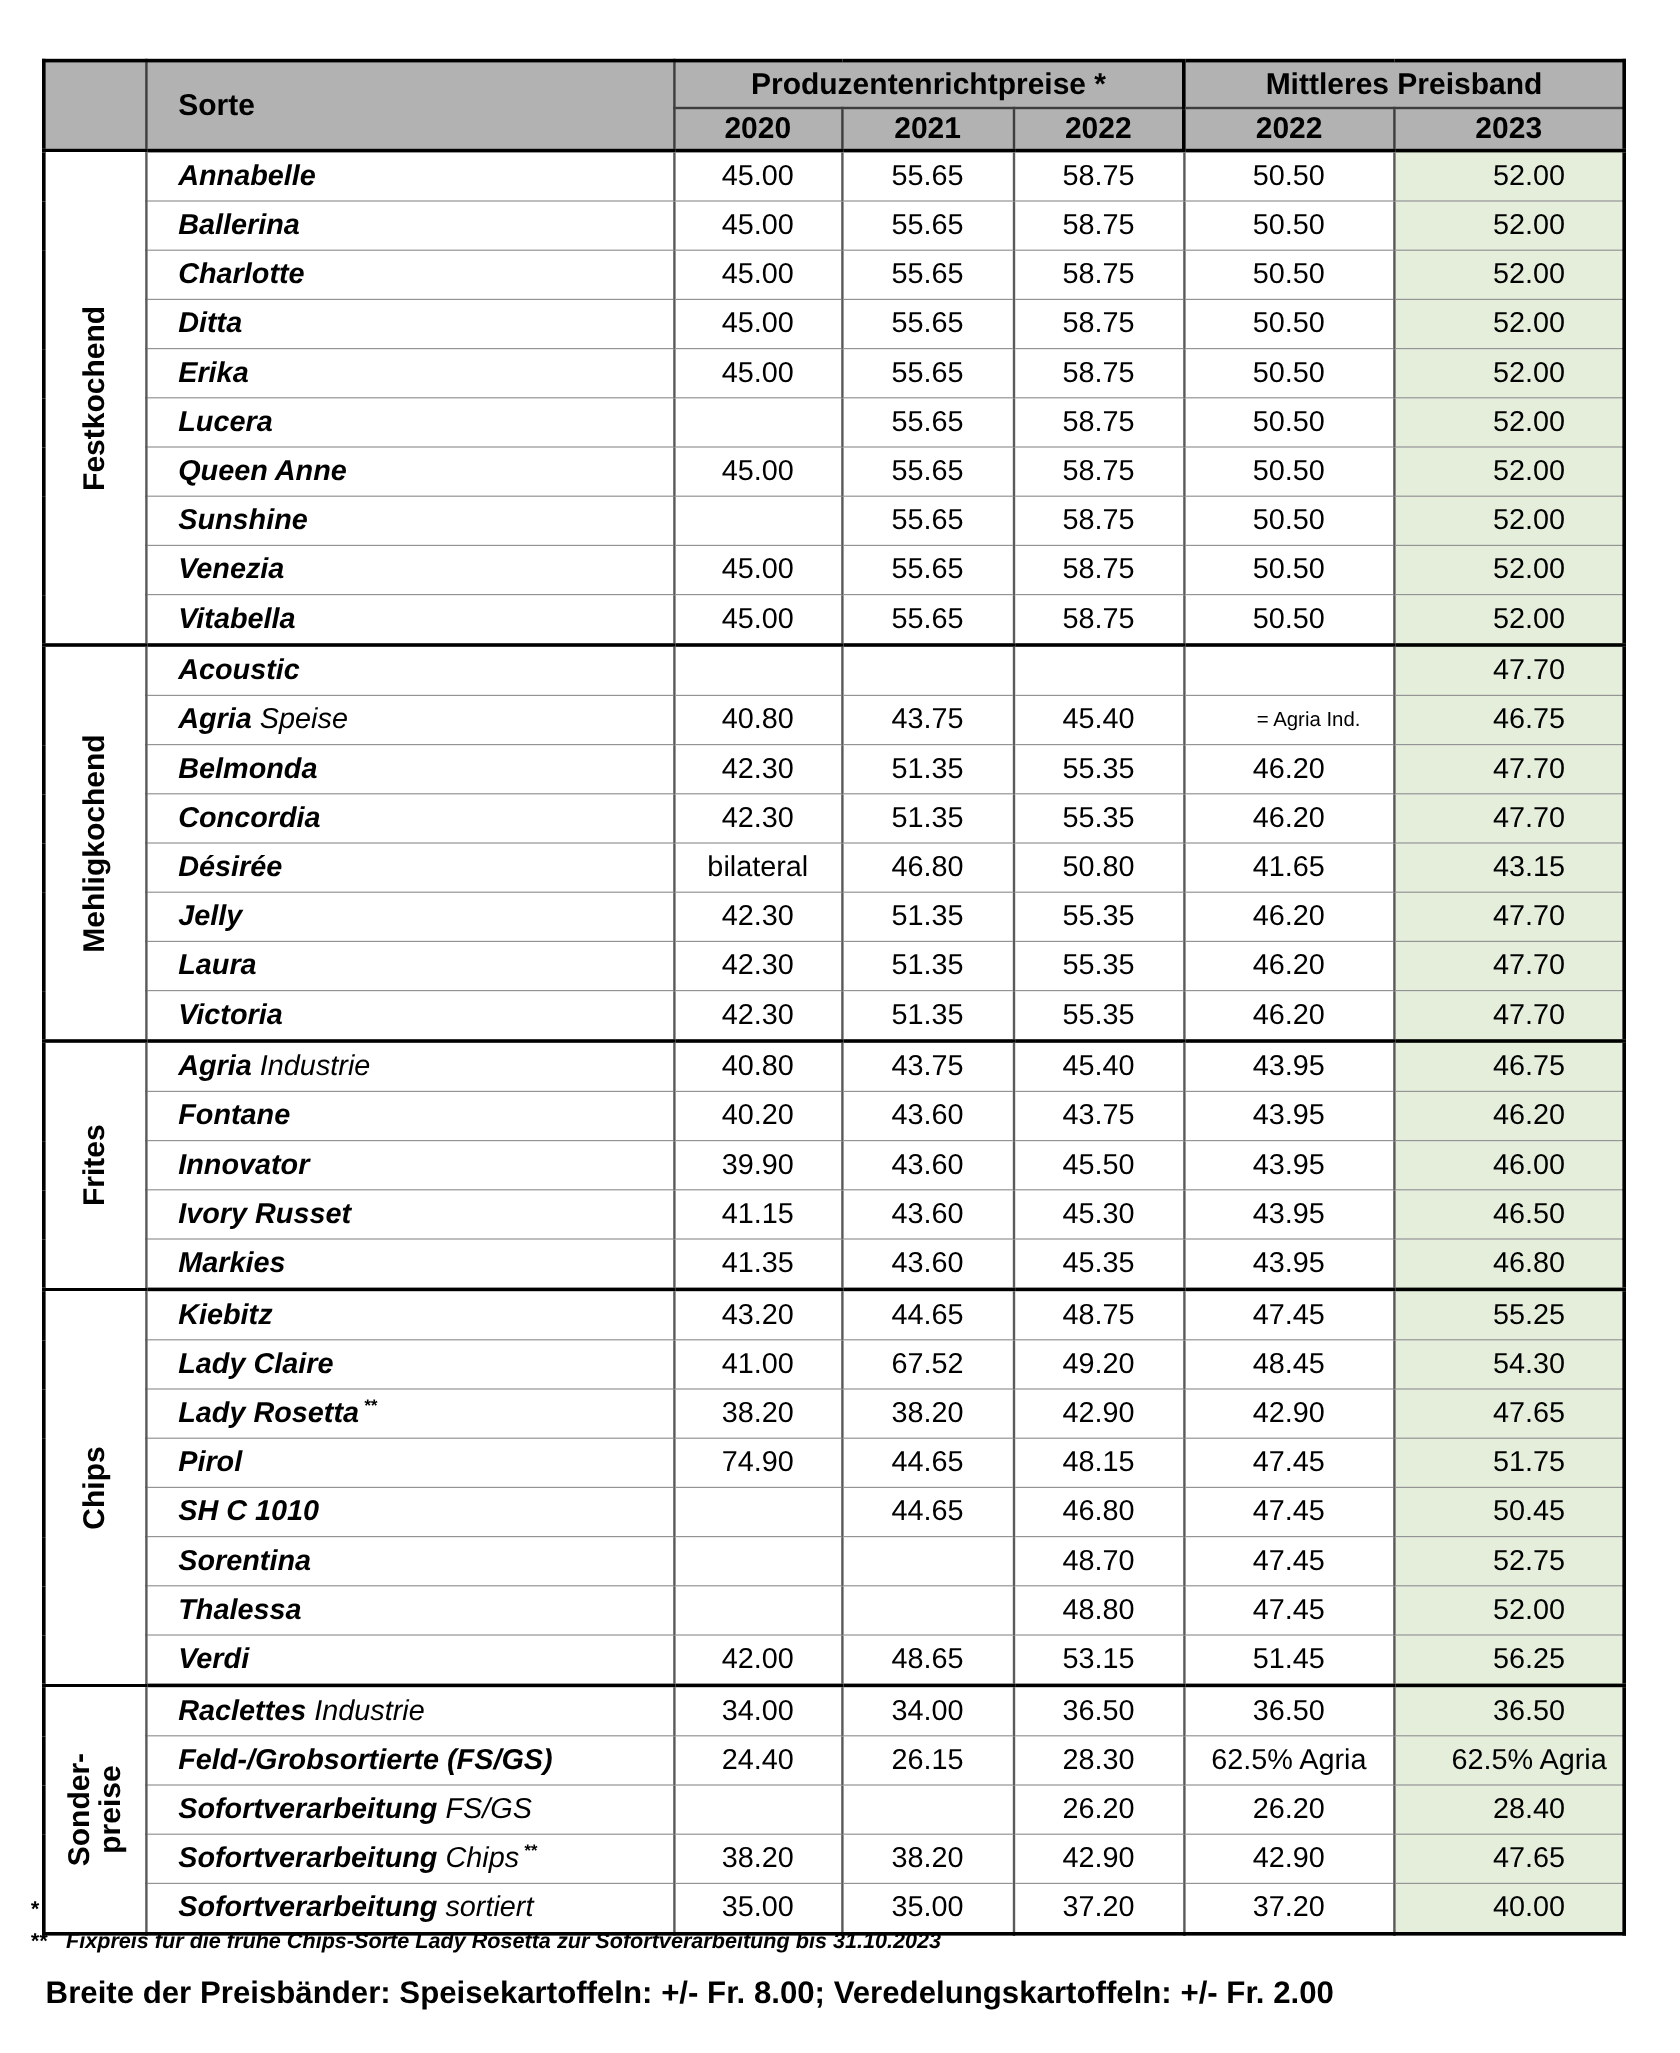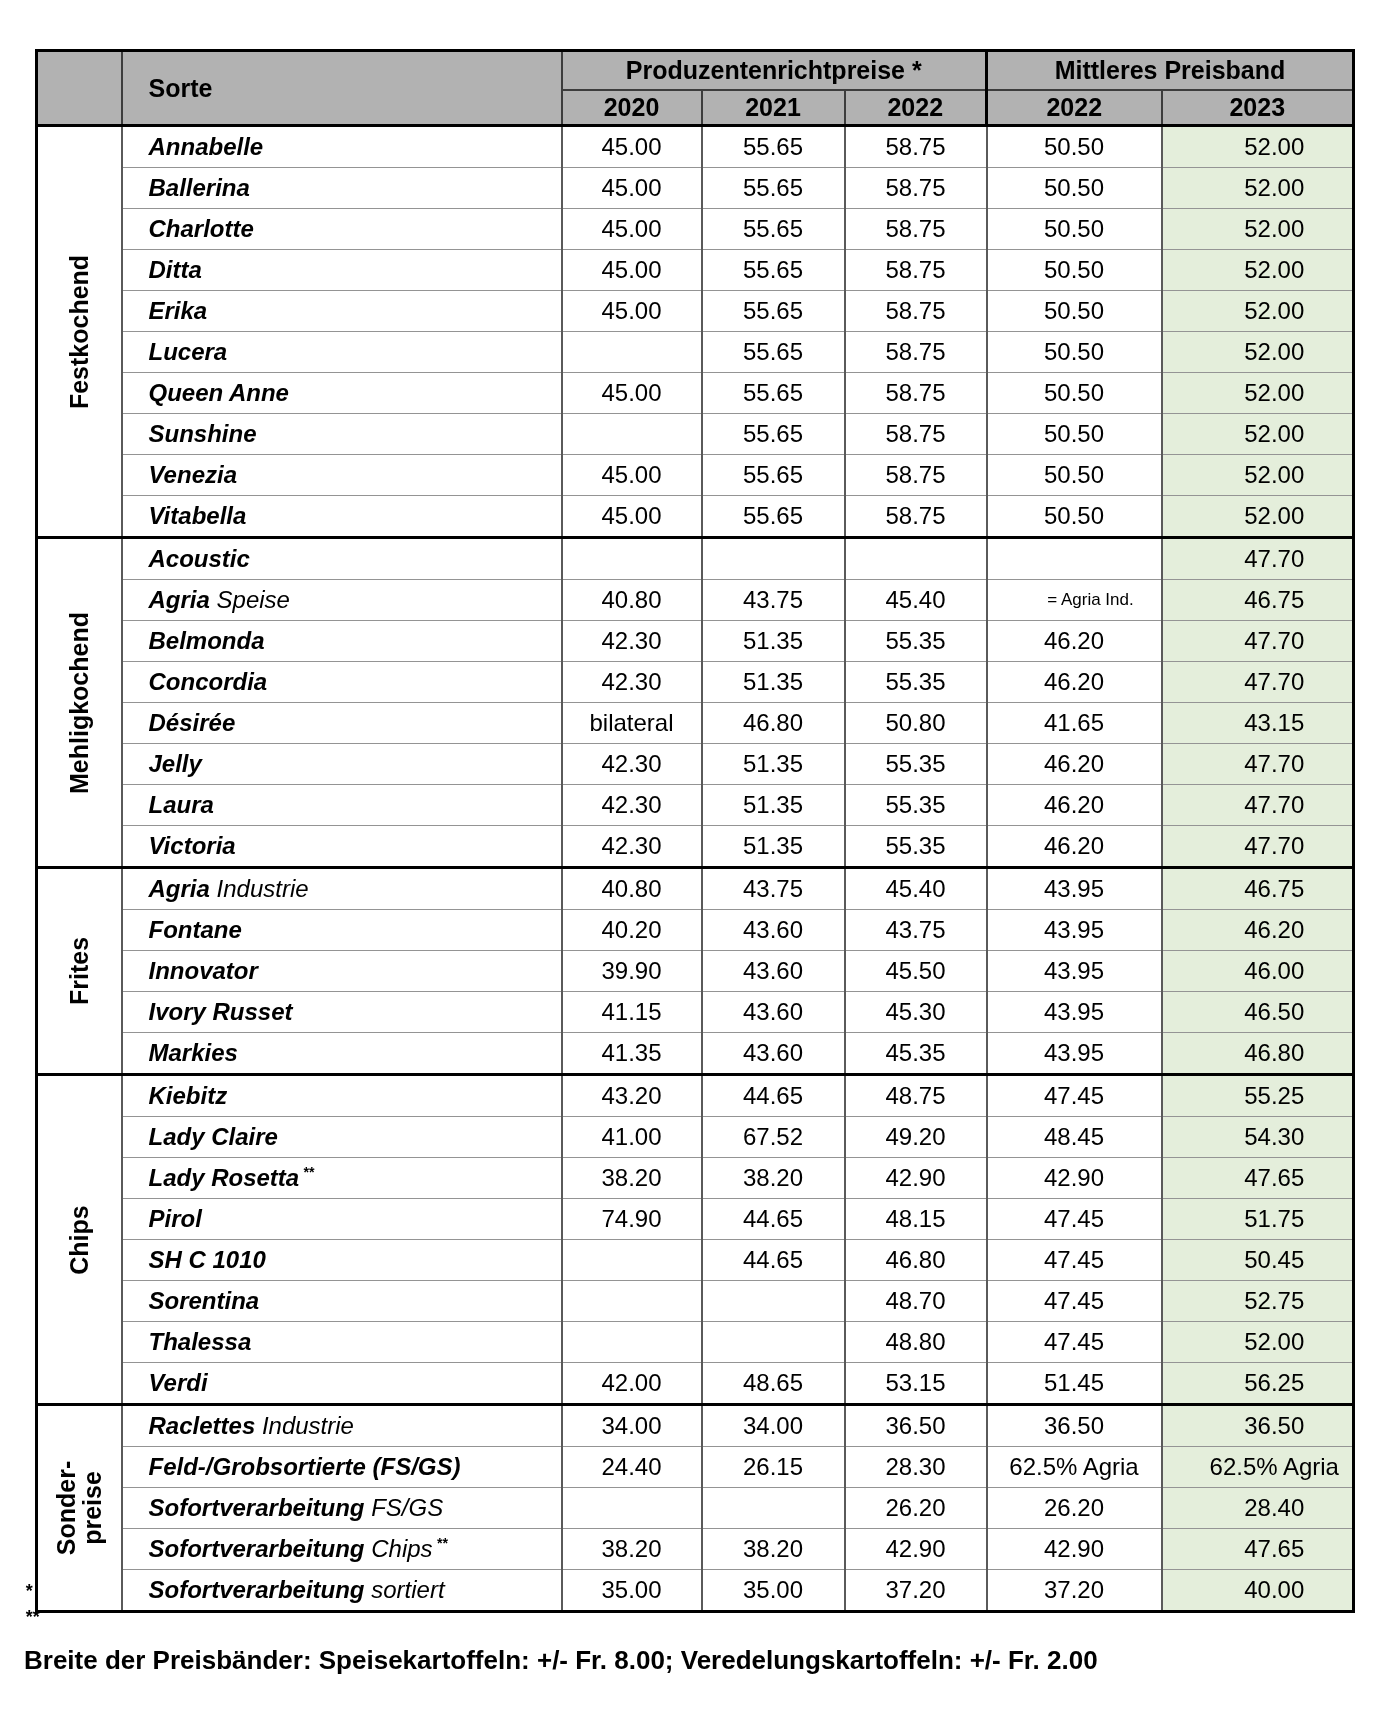--- a/index.html
+++ b/index.html
@@ -57,21 +57,21 @@
   }
   td.val.small{font-size:17px;padding-left:33px;}
   td.green{background:var(--green);padding-left:34px;}
   .footnotes{
     position:absolute;left:25px;top:1578px;width:1340px;
     font-size:18px;font-weight:bold;font-style:italic;line-height:1.45;
   }
   .footnote{display:flex;}
   .fn-marker{width:30px;flex:0 0 30px;}
   .bottom-note{
-    position:absolute;left:24px;top:1645px;width:1360px;
+    position:absolute;left:38px;top:1645px;width:1360px;
     font-size:26px;font-weight:bold;
   }
 </style>
 </head>
 <body>
 
 <table class="price-table">
   <colgroup>
     <col style="width:85px">
     <col style="width:440px">
@@ -403,16 +403,17 @@
       </tr>
     </tbody>
 </table>
 
 <div class="footnotes">
   <div class="footnote">
     <span class="fn-marker">*</span>
   </div>
   <div class="footnote">
     <span class="fn-marker">**</span>
+    <span class="fn-text">Fixpreis für die frühe Chips-Sorte Lady Rosetta zur Sofortverarbeitung bis 31.10.2023</span>
   </div>
 </div>
 
 <div class="bottom-note">Breite der Preisbänder: Speisekartoffeln: +/- Fr. 8.00; Veredelungskartoffeln: +/- Fr. 2.00</div>
 
 </body></html>

